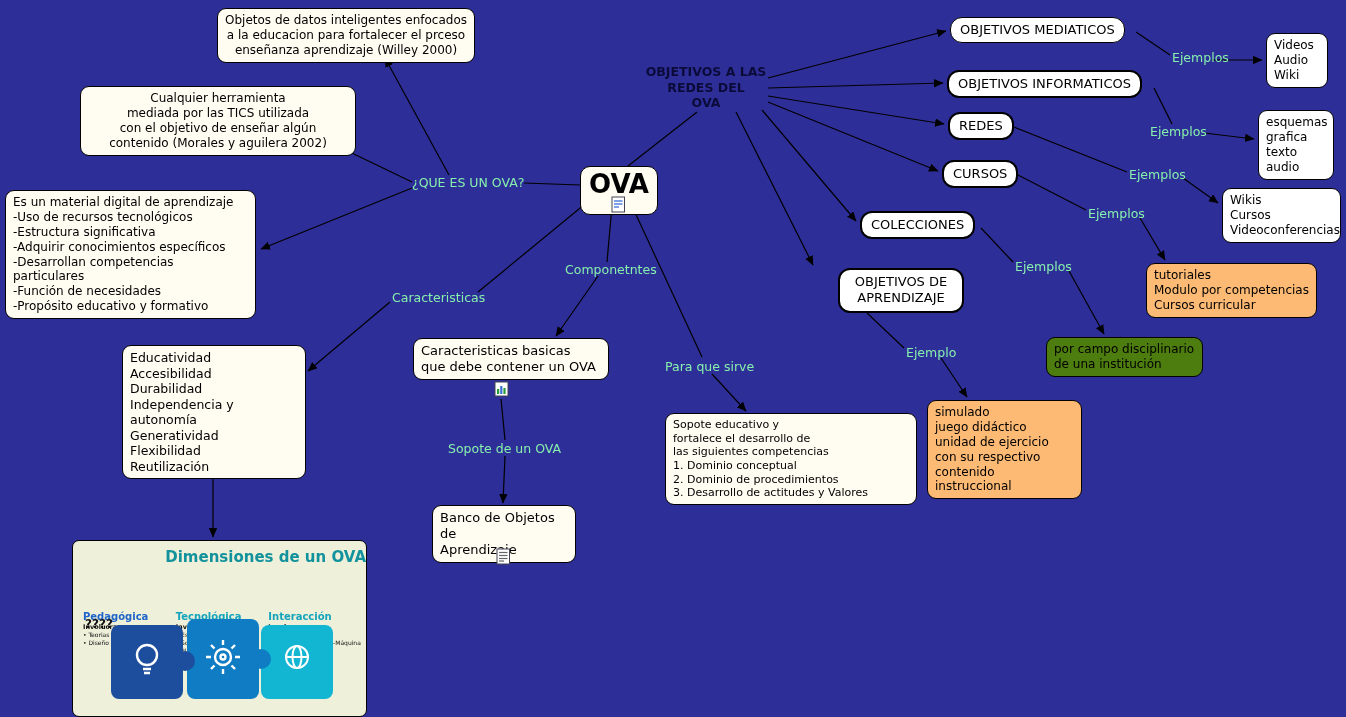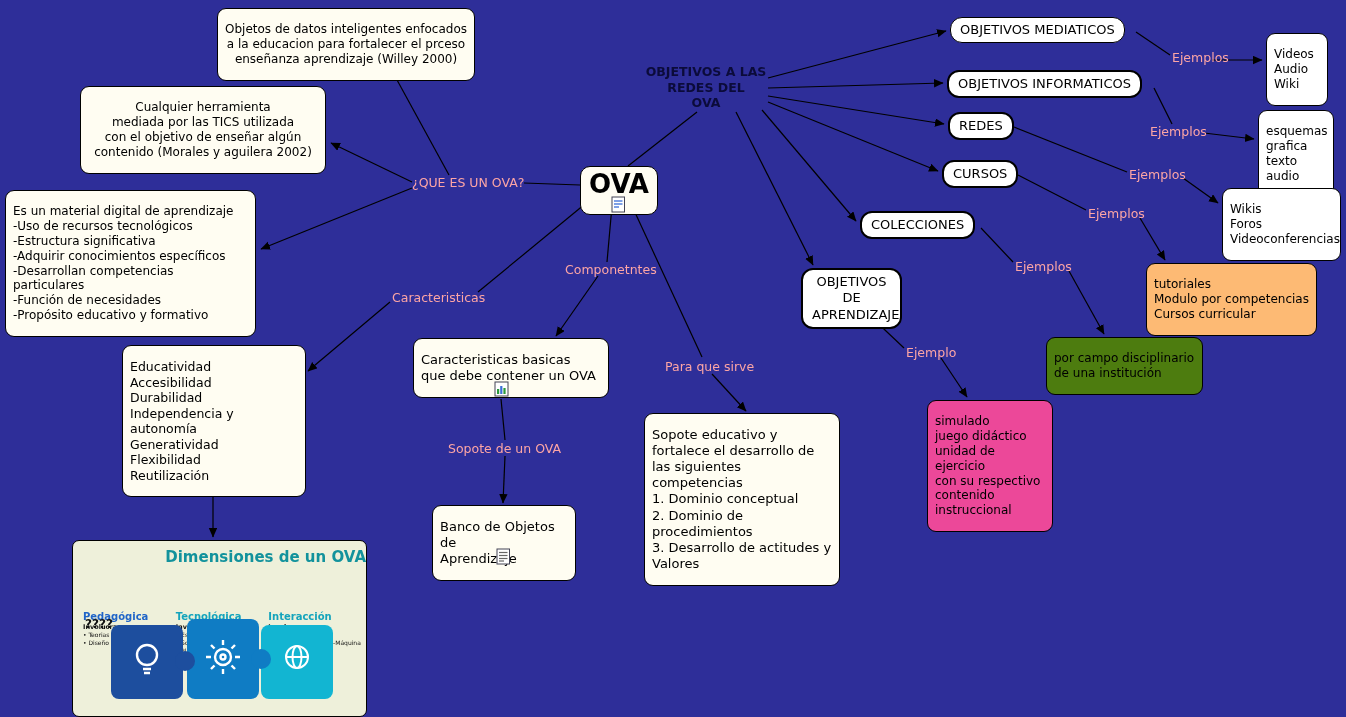--- a/index.html
+++ b/index.html
@@ -4,35 +4,35 @@
 <style>
   html,body{margin:0;padding:0;}
   .map{
     position:relative; width:1346px; height:717px;
     background:#2e2e99; overflow:hidden;
     font-family:"DejaVu Sans","Liberation Sans",sans-serif;
   }
   svg.lines{position:absolute;left:0;top:0;}
   .concept{
     position:absolute; background:#fffdf2; border:1px solid #000;
-    border-radius:9px; padding:13px 7px; font-size:12px; line-height:1.24;
+    border-radius:9px; padding:4px 7px; font-size:12px; line-height:1.24;
     color:#000; white-space:pre-line; box-sizing:border-box;
   }
   .centered{text-align:center;}
   .cat{
     background:#fff; border:2px solid #000; border-radius:12px;
     font-size:13px; text-align:center; padding:4px 9px; line-height:1.25;
   }
   .thin{border-width:1.5px;}
   .ova{
     font-size:26px; font-weight:bold; text-align:center;
     padding:1px 6px 14px 6px; border-radius:10px;
   }
   .phrase{
-    position:absolute; color:#fca5a5; font-size:12.5px;
+    position:absolute; color:#86efac; font-size:12.5px;
     white-space:pre-line; line-height:1.25;
   }
   .phrase.dark{
     color:#0b0b3a; font-weight:bold; text-align:center; font-size:12.5px;
   }
   .res-icon{position:absolute;}
   
   .dim-panel{
     position:absolute; background:#eef0da; border:1px solid #000;
     border-radius:7px; box-sizing:border-box; overflow:hidden;
@@ -97,21 +97,21 @@
       <line x1="1140" y1="218" x2="1165" y2="260" marker-end="url(#arr)"></line>
       <line x1="1069" y1="271" x2="1104" y2="334" marker-end="url(#arr)"></line>
       <line x1="941" y1="358" x2="967" y2="397" marker-end="url(#arr)"></line>
     </g>
   </svg>
 
   <div class="concept centered" style="left:217px;top:8px;width:258px">Objetos de datos inteligentes enfocados
 a la educacion para fortalecer el prceso
 enseñanza aprendizaje (Willey 2000)</div>
 
-  <div class="concept centered" style="left:80px;top:86px;width:246px">Cualquier herramienta
+  <div class="concept centered" style="left:80px;top:86px;width:276px">Cualquier herramienta
 mediada por las TICS utilizada
 con el objetivo de enseñar algún
 contenido  (Morales y aguilera 2002)</div>
 
   <div class="concept" style="left:5px;top:190px;width:251px">Es un material digital de aprendizaje
 -Uso de recursos tecnológicos
 -Estructura significativa
 -Adquirir conocimientos específicos
 -Desarrollan competencias particulares
 -Función de necesidades
@@ -145,51 +145,51 @@
   <div class="concept" style="left:432px;top:505px;width:144px;font-size:13px">Banco de Objetos de
 Aprendizaje</div>
   <svg class="res-icon" style="left:496px;top:548px" width="15" height="17" viewBox="0 0 15 17">
     <rect x="1" y="1" width="12.5" height="15" fill="#fff" stroke="#445" stroke-width="1"></rect>
     <line x1="3" y1="4.5" x2="11.5" y2="4.5" stroke="#666" stroke-width="1.2"></line>
     <line x1="3" y1="7.5" x2="11.5" y2="7.5" stroke="#666" stroke-width="1.2"></line>
     <line x1="3" y1="10.5" x2="11.5" y2="10.5" stroke="#666" stroke-width="1.2"></line>
     <line x1="3" y1="13" x2="8" y2="13" stroke="#666" stroke-width="1.2"></line>
   </svg>
 
-  <div class="concept" style="left:644px;top:413px;width:196px;font-size:13px">Sopote educativo y
+  <div class="concept" style="left:665px;top:413px;width:252px;font-size:11px">Sopote educativo y
 fortalece el desarrollo de
 las siguientes competencias
 1. Dominio conceptual
 2. Dominio de procedimientos
 3. Desarrollo de actitudes y Valores</div>
 
   <div class="concept cat thin" style="left:950px;top:17px">OBJETIVOS MEDIATICOS</div>
   <div class="concept cat" style="left:947px;top:70px">OBJETIVOS INFORMATICOS</div>
   <div class="concept cat" style="left:948px;top:112px">REDES</div>
   <div class="concept cat" style="left:942px;top:160px">CURSOS</div>
   <div class="concept cat" style="left:860px;top:211px">COLECCIONES</div>
-  <div class="concept cat" style="left:801px;top:268px;width:101px">OBJETIVOS DE
+  <div class="concept cat" style="left:838px;top:268px;width:126px">OBJETIVOS DE
 APRENDIZAJE</div>
 
   <div class="concept" style="left:1266px;top:33px;width:62px;background:#fff">Videos
 Audio
 Wiki</div>
   <div class="concept" style="left:1258px;top:110px;width:76px;background:#fff">esquemas
 grafica
 texto
 audio</div>
   <div class="concept" style="left:1222px;top:188px;width:119px;background:#fff">Wikis
-Foros
+Cursos
 Videoconferencias</div>
   <div class="concept" style="left:1146px;top:263px;width:171px;background:#fdba74">tutoriales
 Modulo por competencias
 Cursos curricular</div>
   <div class="concept" style="left:1046px;top:337px;width:157px;background:#4d7c0f">por campo disciplinario
 de una institución</div>
-  <div class="concept" style="left:927px;top:400px;width:126px;background:#ec4899">simulado
+  <div class="concept" style="left:927px;top:400px;width:155px;background:#fdba74">simulado
 juego didáctico
 unidad de ejercicio
 con su respectivo
 contenido instruccional</div>
 
   <div class="phrase" style="left:412px;top:175px">¿QUE ES UN OVA?</div>
   <div class="phrase dark" style="left:645px;top:64px;width:122px">OBJETIVOS A LAS
 REDES DEL
 OVA</div>
   <div class="phrase" style="left:392px;top:290px">Caracteristicas</div>

